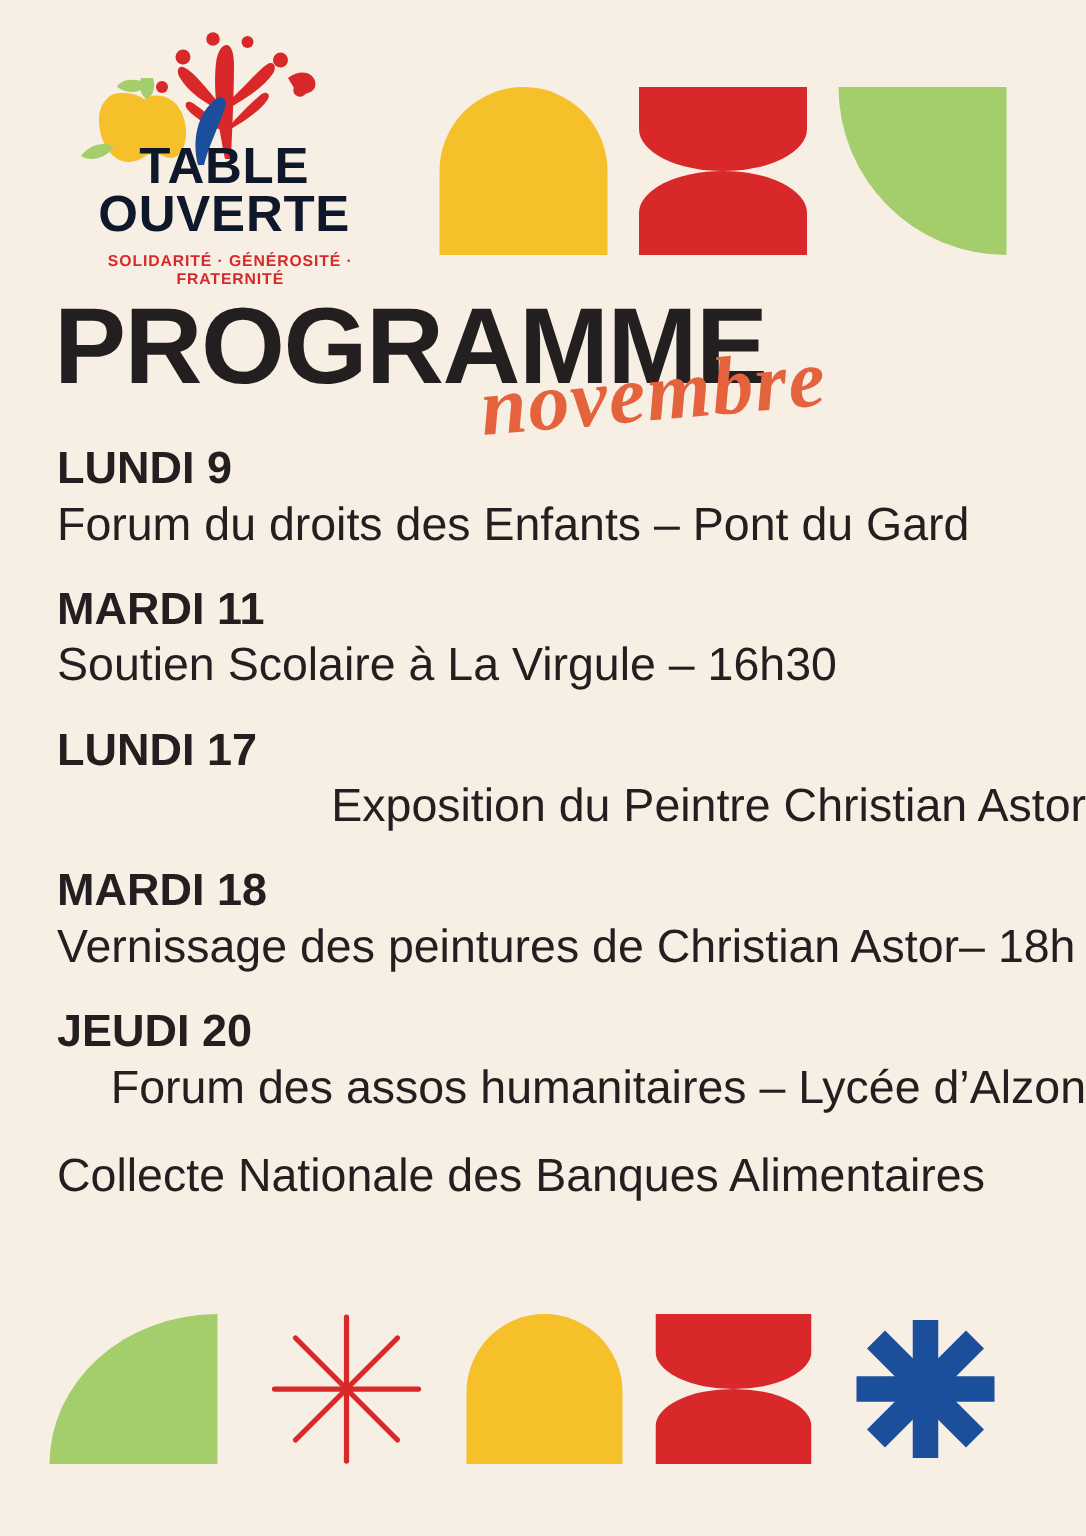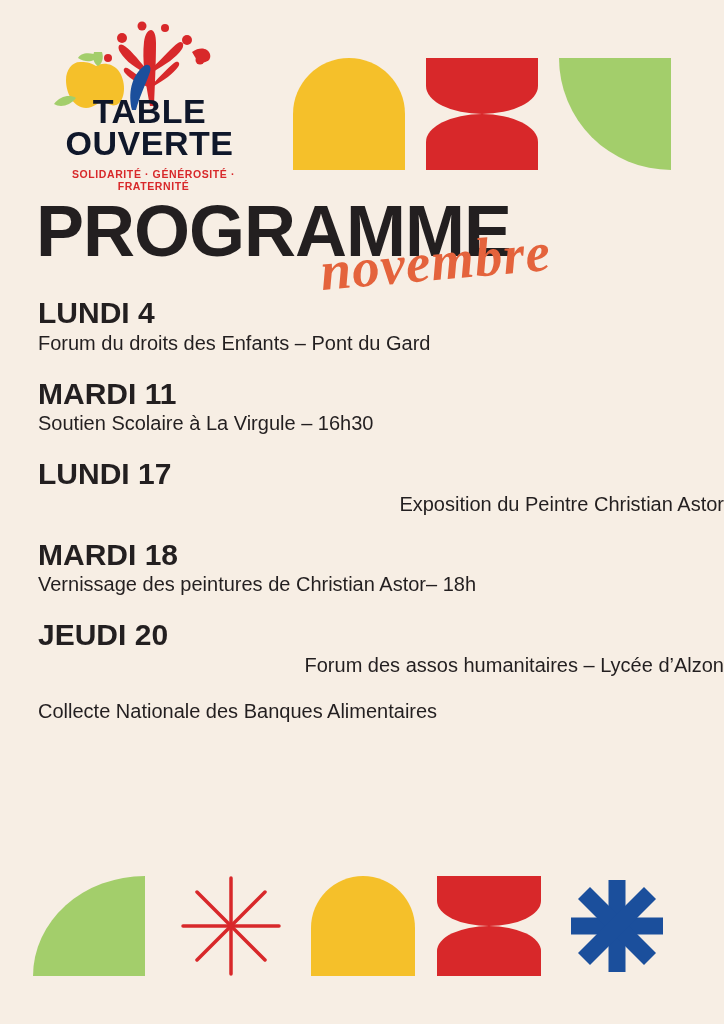--- a/index.html
+++ b/index.html
@@ -139,21 +139,21 @@
   .event .day {
     color: #231f20;
     font-weight: 900;
     font-size: 30px;
     letter-spacing: 0px;
     line-height: 1.12;
   }
   .event .desc {
     color: #231f20;
     font-weight: 400;
-    font-size: 20px;
+    font-size: 31px;
     line-height: 1.2;
     margin-top: 1px;
   }
   .event.indent-1 { }
   .event.indent-1 .desc { padding-left: -6px; margin-left: -6px; text-align: right; }
 
   
   .bottom-shapes {
     position: absolute;
     left: 0;
@@ -221,21 +221,21 @@
   </div>
 
   <div class="title-wrap">
     <div class="programme">PROGRAMME</div>
     <div class="novembre">novembre</div>
   </div>
 
   <div class="events">
 
     <div class="event">
-      <div class="day">LUNDI 4</div>
+      <div class="day">LUNDI 9</div>
       <div class="desc">Forum du droits des Enfants – Pont du Gard</div>
     </div>
 
     <div class="event">
       <div class="day">MARDI 11</div>
       <div class="desc">Soutien Scolaire à La Virgule – 16h30</div>
     </div>
 
     <div class="event indent-1">
       <div class="day">LUNDI 17</div>

